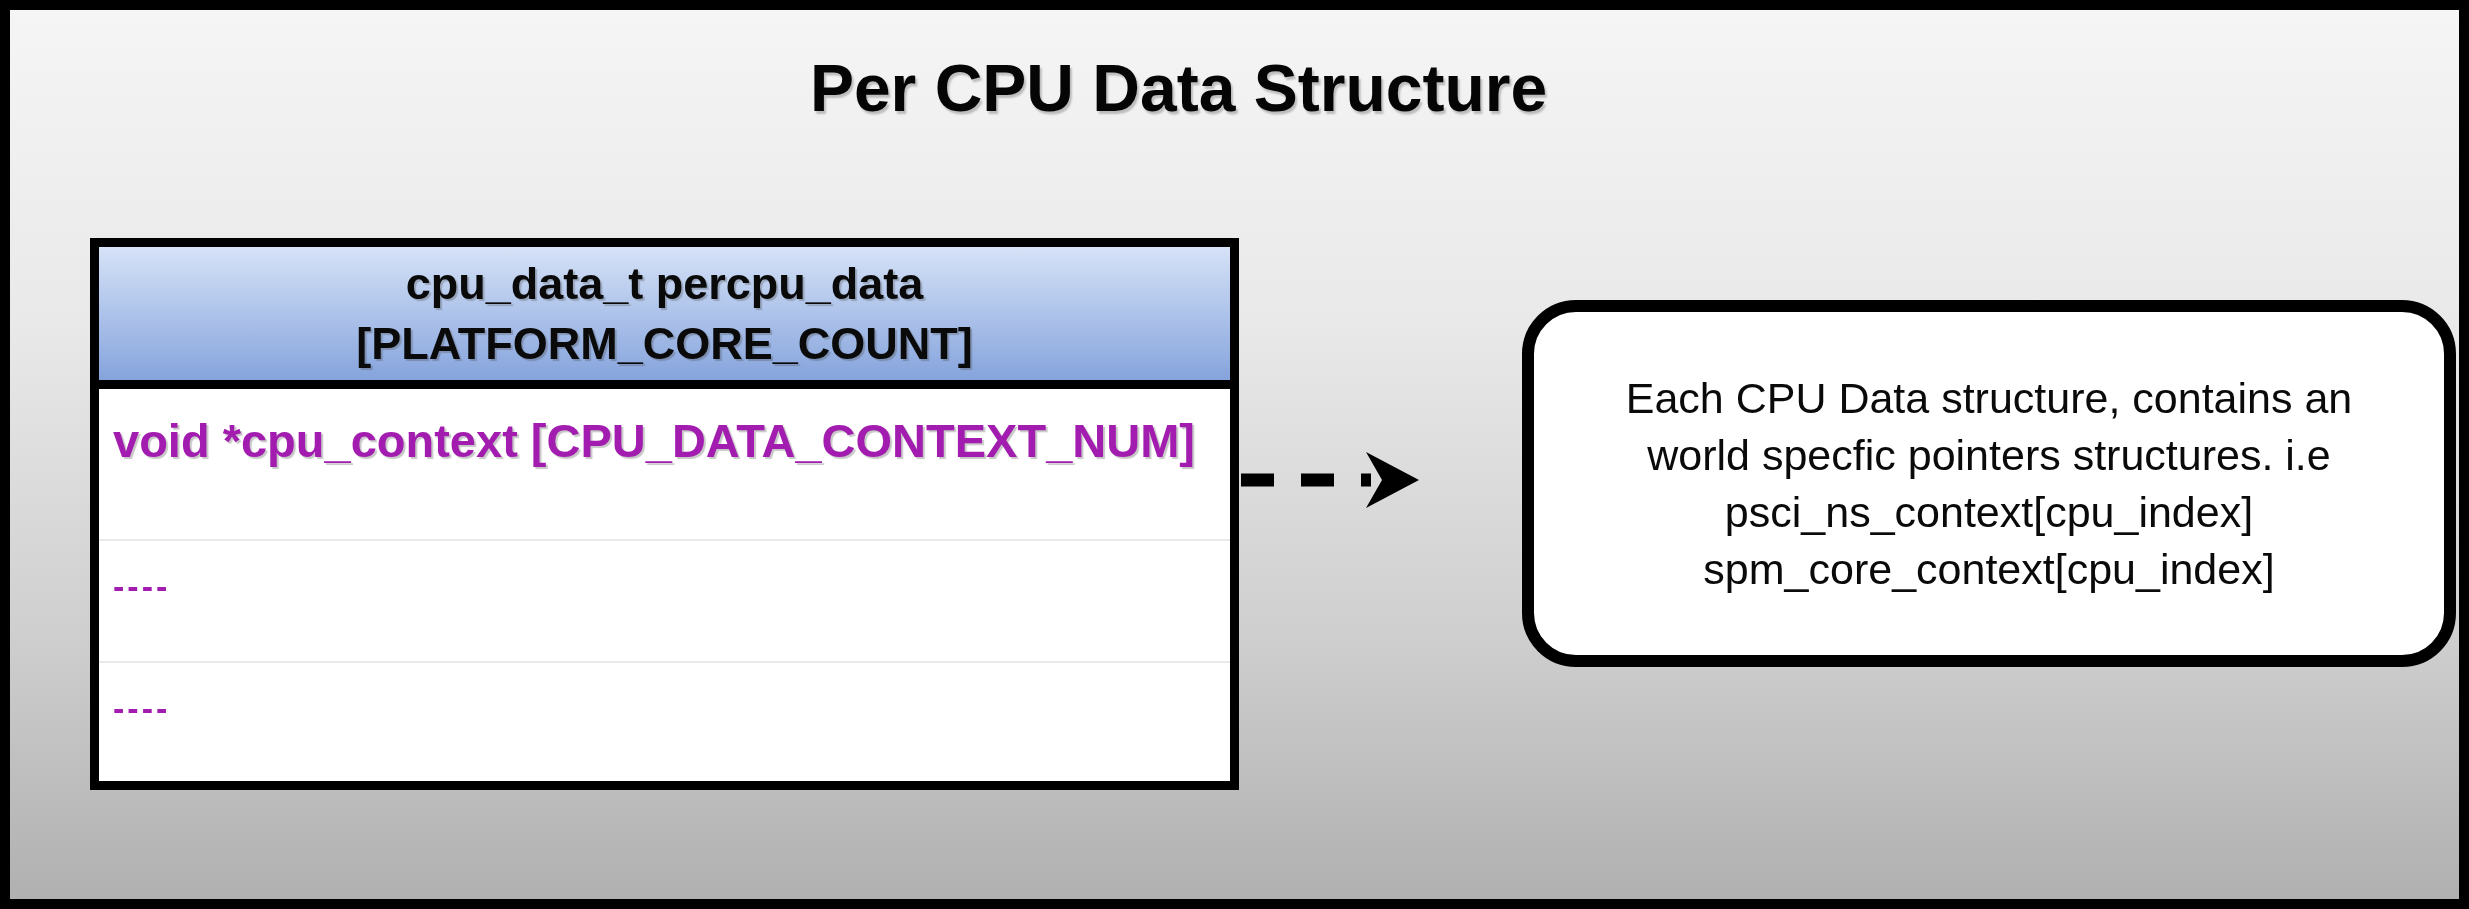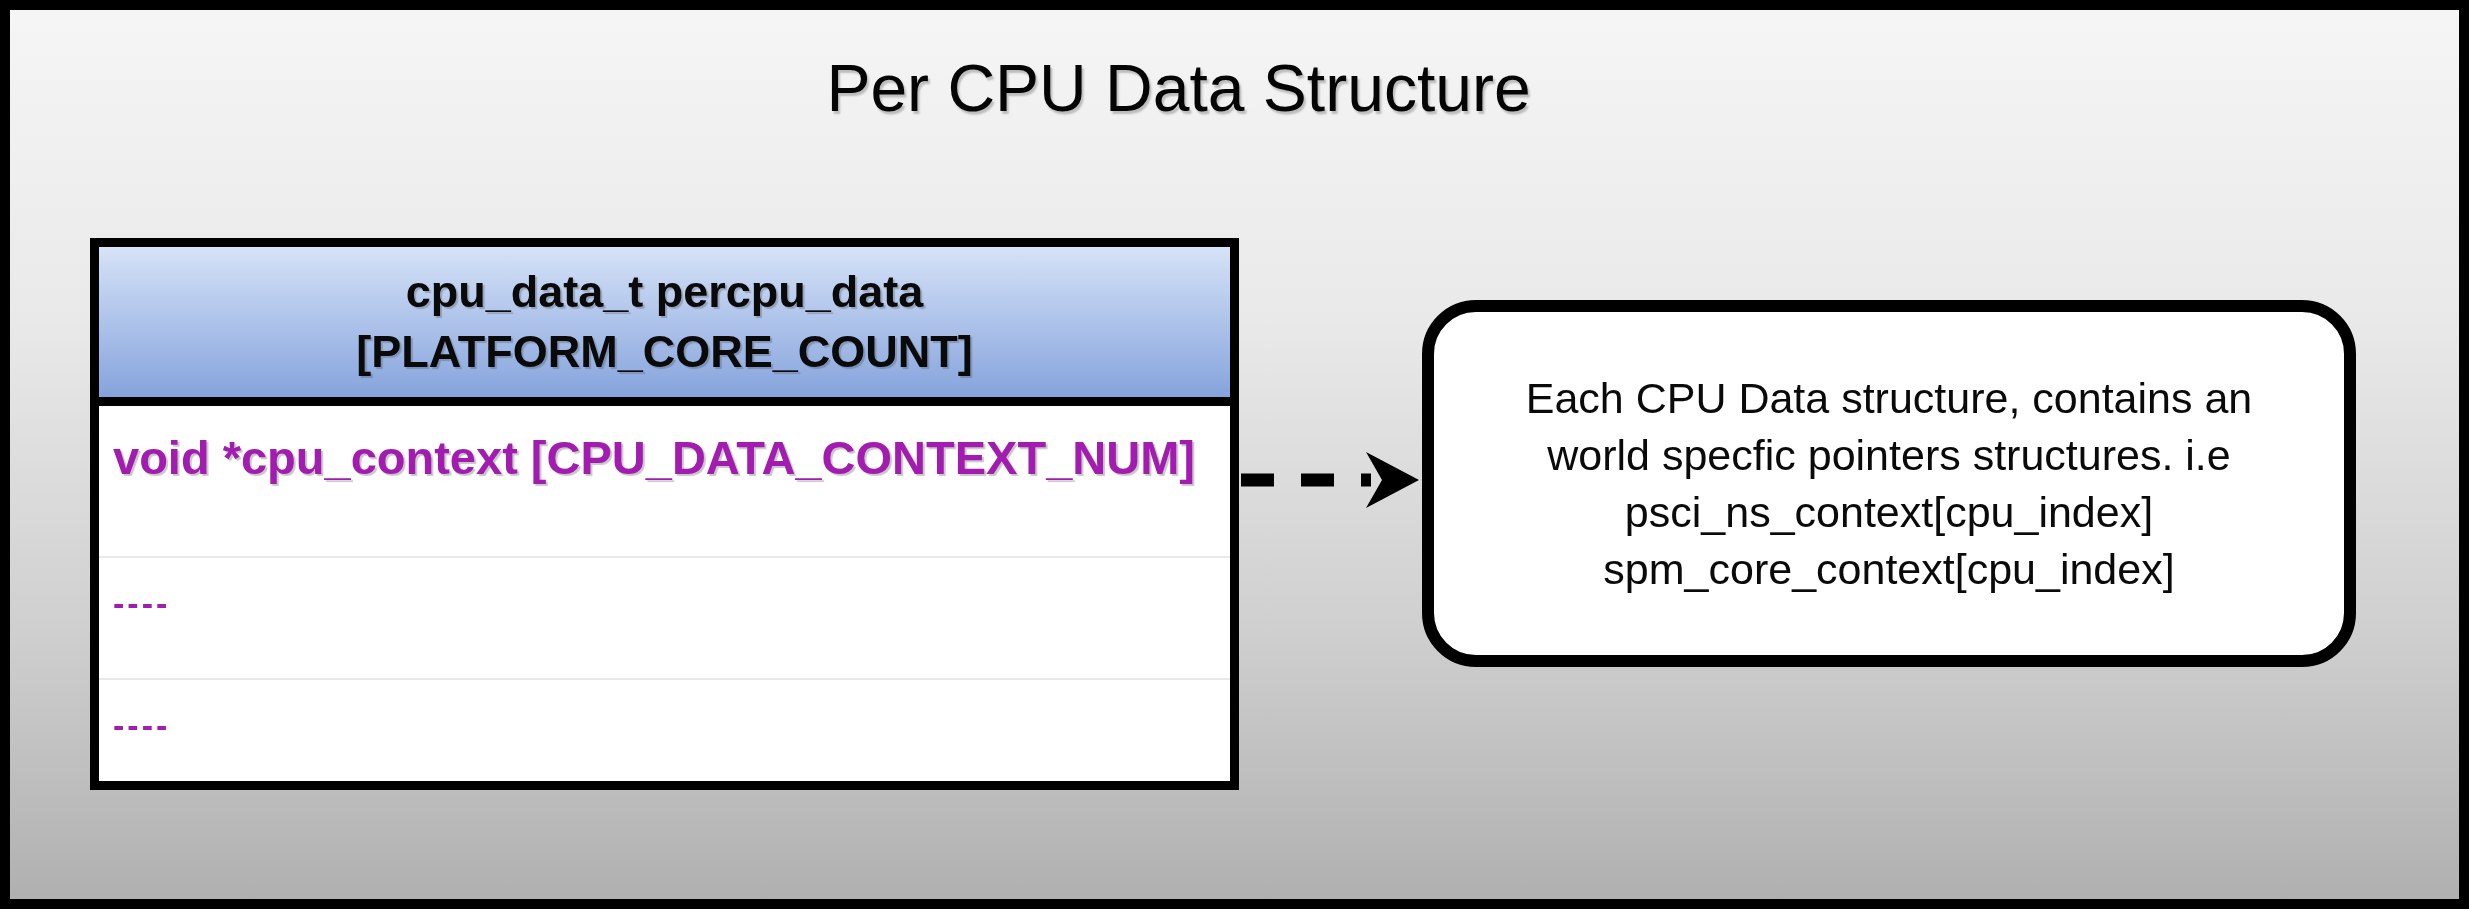--- a/index.html
+++ b/index.html
@@ -19,41 +19,41 @@
   }
   .diagram-title {
     position: absolute;
     top: 40px;
     left: 0;
     width: 100%;
     box-sizing: border-box;
     padding-right: 112px;
     text-align: center;
     font-size: 66px;
-    font-weight: normal;
+    font-weight: bold;
     color: #050505;
     letter-spacing: 0px;
     text-shadow: 2px 3px 2px rgba(90,90,90,0.35);
     white-space: nowrap;
   }
   .struct-table {
     position: absolute;
     left: 80px;
     top: 228px;
     width: 1149px;
     height: 552px;
     box-sizing: border-box;
     border: 9px solid #000000;
     background: #ffffff;
     display: flex;
     flex-direction: column;
   }
   .struct-header {
     box-sizing: border-box;
-    height: 159px;
+    height: 142px;
     border-bottom: 9px solid #000000;
     background: linear-gradient(180deg, #d8e3f8 0%, #cfddf5 8%, #aac0e9 55%, #85a3dc 100%);
     display: flex;
     flex-direction: column;
     align-items: center;
     justify-content: center;
     font-size: 45px;
     font-weight: bold;
     color: #0a0a0a;
     line-height: 60px;
@@ -89,21 +89,21 @@
   }
   .connector {
     position: absolute;
     left: 1229px;
     top: 420px;
     width: 215px;
     height: 100px;
   }
   .callout {
     position: absolute;
-    left: 1412px;
+    left: 1512px;
     top: 290px;
     width: 934px;
     height: 367px;
     box-sizing: border-box;
     border: 12px solid #000000;
     border-radius: 54px;
     background: #ffffff;
     display: flex;
     flex-direction: column;
     justify-content: center;

